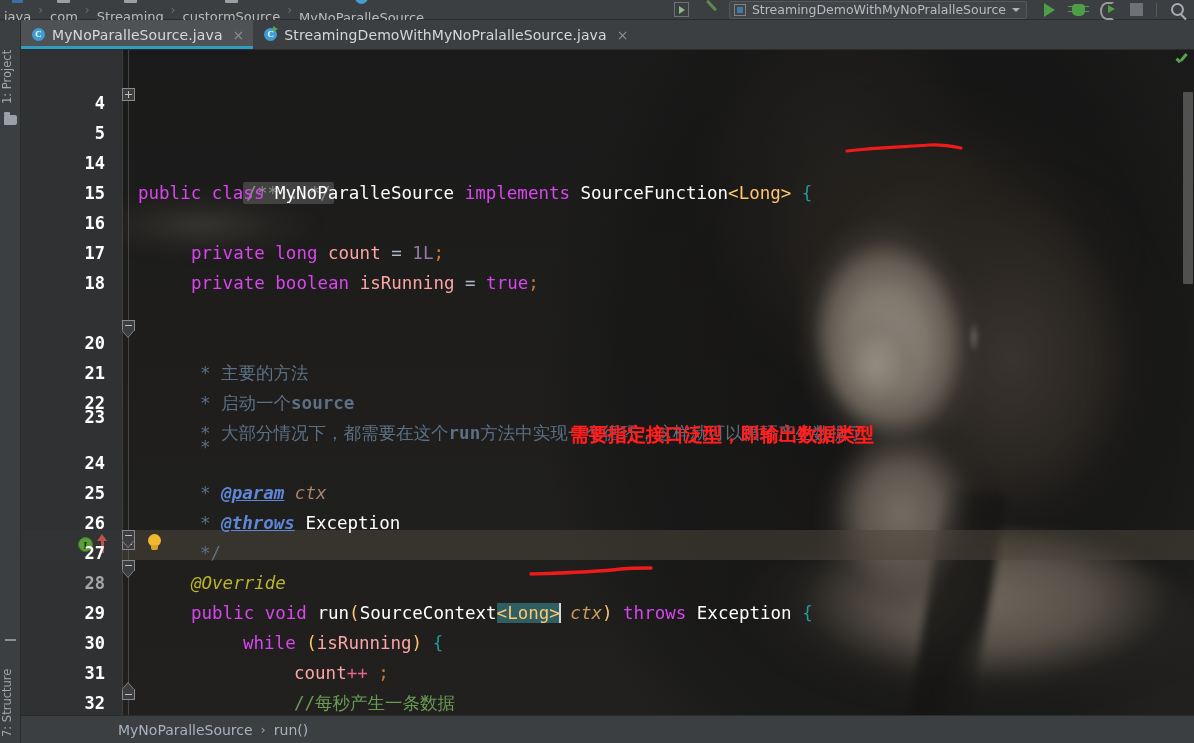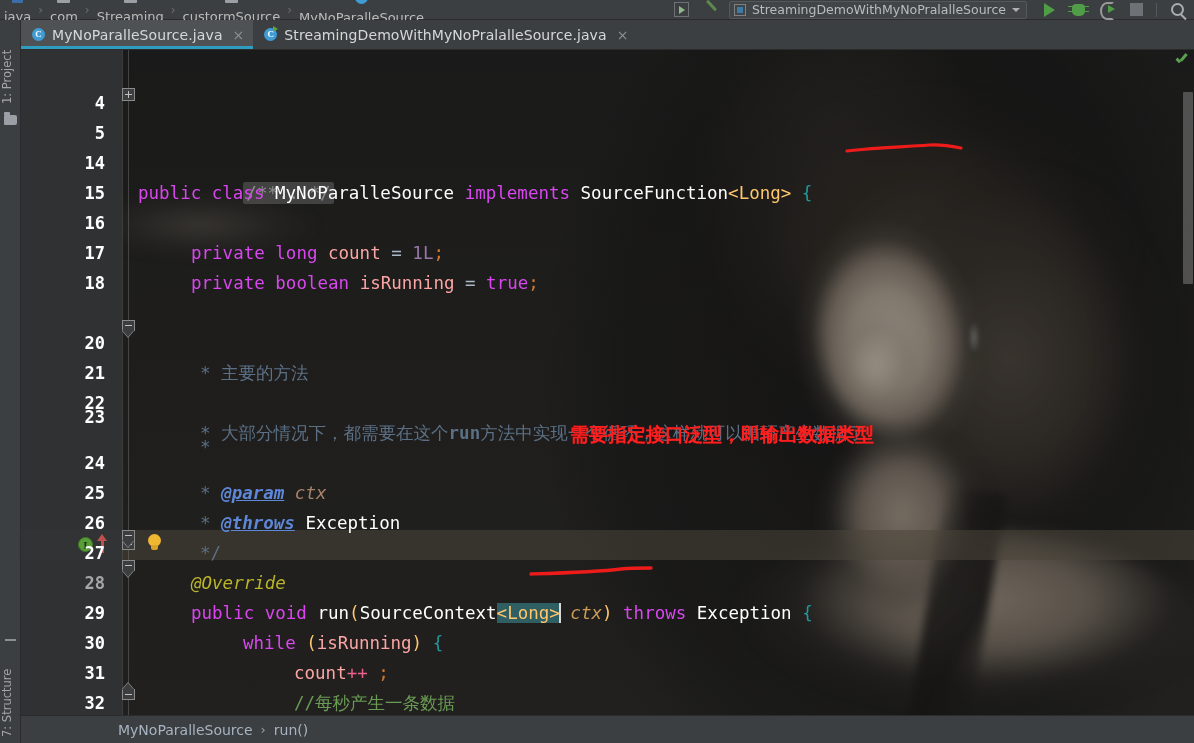--- a/index.html
+++ b/index.html
@@ -496,20 +496,21 @@
       </div>
 
 
       <div class="ln" style="top:248px;">
         <span class="num">20</span>
         <span class="code" style="left:179px;"><span class="cmt">* 主要的方法</span></span>
       </div>
 
       <div class="ln" style="top:278px;">
         <span class="num">21</span>
+        <span class="code" style="left:179px;"><span class="cmt">* 启动一个</span><span class="cmt" style="font-weight:bold;">source</span></span>
       </div>
 
       <div class="ln" style="top:308px;">
         <span class="num">22</span>
         <span class="code" style="left:179px;"><span class="cmt">* 大部分情况下，都需要在这个</span><span class="cmt" style="font-weight:bold;">run</span><span class="cmt">方法中实现一个循环，这样就可以循环产生数据了</span></span>
       </div>
 
       <div class="ln" style="top:322px;">
         <span class="num">23</span>
         <span class="code" style="left:179px;"><span class="cmt">*</span></span>

